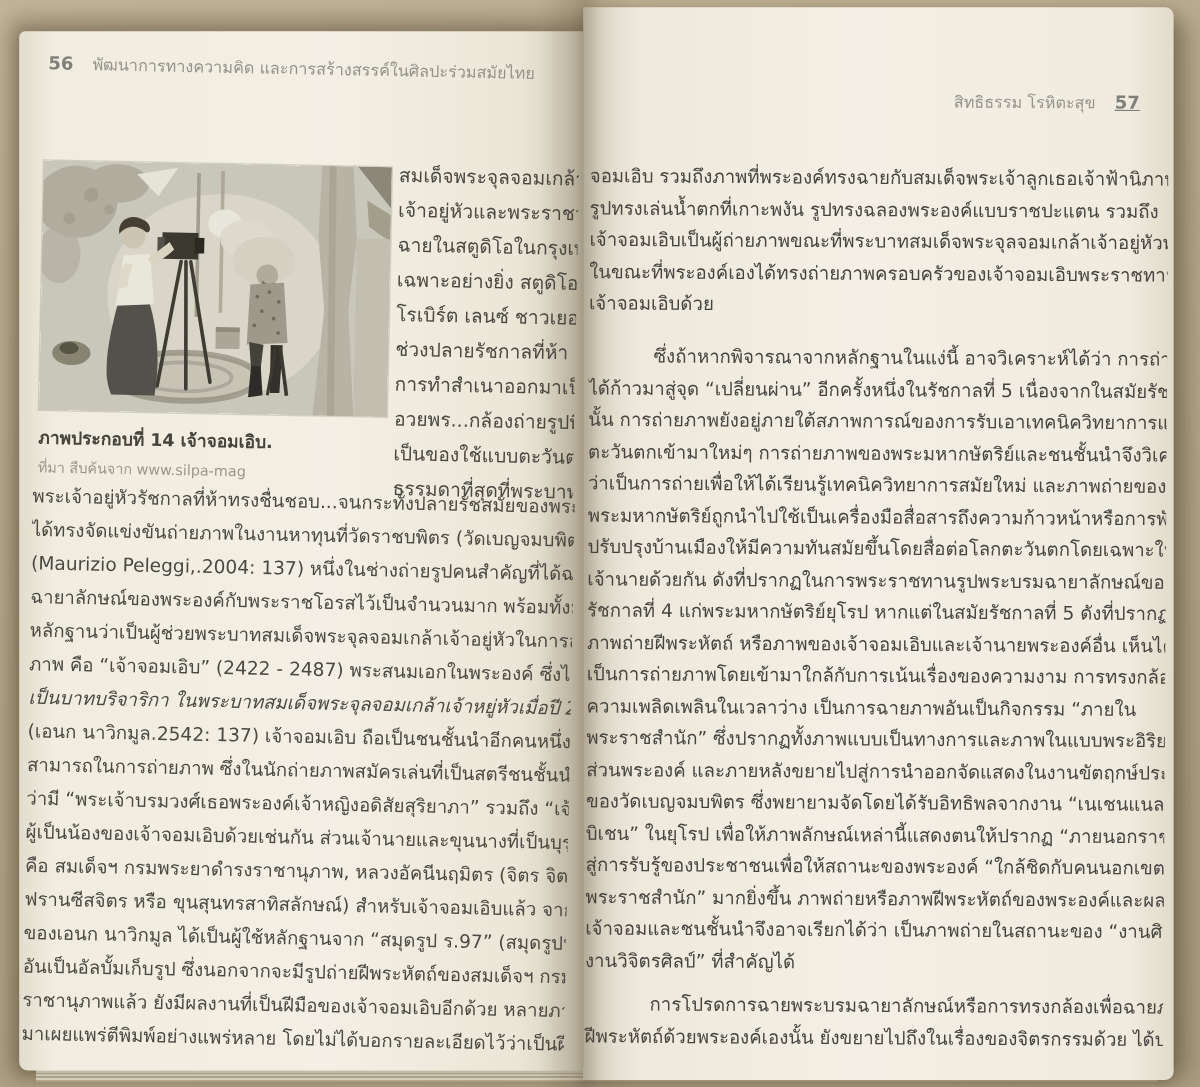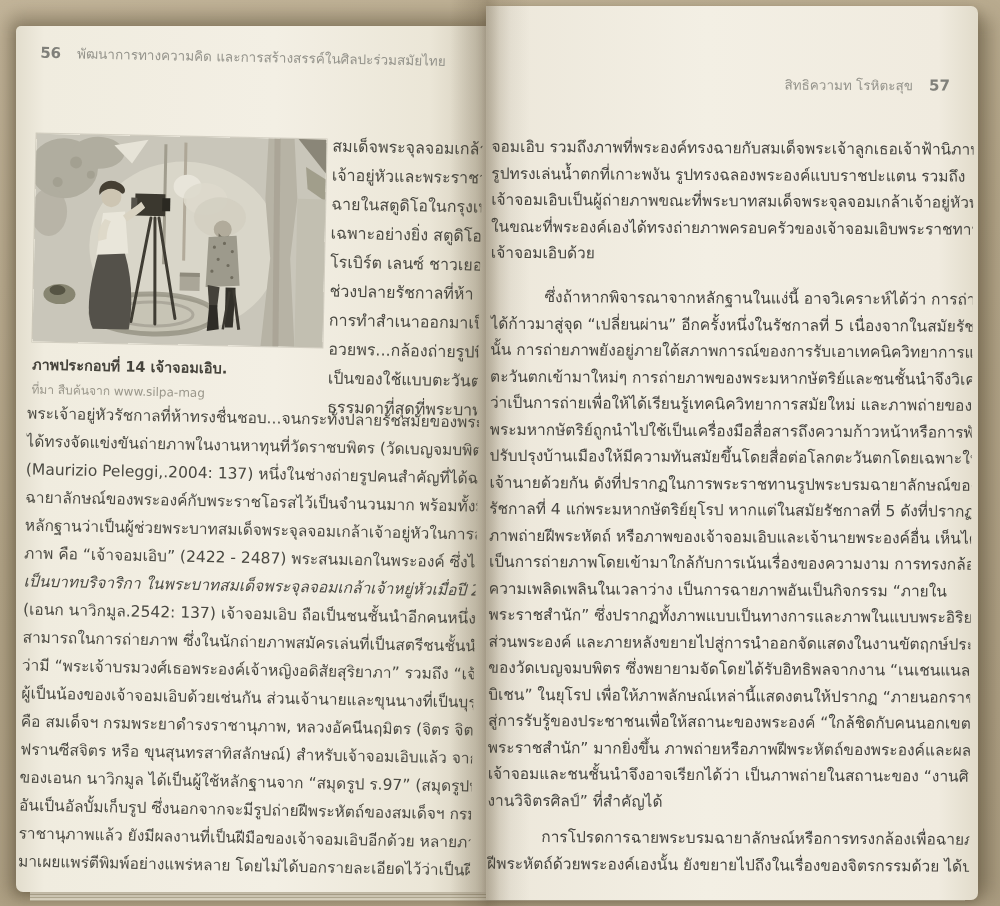--- a/index.html
+++ b/index.html
@@ -19,21 +19,21 @@
          background:repeating-linear-gradient(to right,#e2dcca 0px,#e2dcca 2px,#c1ba a3 2px,#c0b9a2 3px);}
   .edge-bottom{position:absolute;left:30px;top:889px;width:935px;height:12px;
          background:repeating-linear-gradient(to bottom,#dcd5c2 0px,#dcd5c2 2px,#b6ae97 2px,#b6ae97 3px);}
   .lp-content{position:absolute;inset:0;transform:rotate(1.15deg);transform-origin:40px 40px;}
   .rp-content{position:absolute;inset:0;transform:rotate(0.35deg);transform-origin:40px 60px;}
   .pg-header{position:absolute;white-space:nowrap;}
   .lp-header{left:24px;top:16px;}
   .rp-header{right:28px;top:66px;text-align:right;}
   .pagenum{font-weight:bold;font-size:15px;color:#80807a;}
   .lp-header .pagenum{margin-right:16px;}
-  .rp-header .pagenum{margin-left:16px;}
+  .rp-header .pagenum{margin-left:16px;text-decoration:underline;}
   .runtitle{font-size:13.5px;color:#94938b;}
   .figure{position:absolute;left:22px;top:108px;width:290px;}
   .figure svg{display:block;width:290px;height:208px;box-shadow:0 0 0 1px rgba(120,115,100,0.25);}
   .fig-caption{margin-top:11px;font-weight:bold;font-size:14.5px;color:#45433b;}
   .fig-source{margin-top:4px;font-size:12px;color:#9a978b;}
   .tl{white-space:nowrap;overflow:hidden;}
   .side-col{position:absolute;left:318px;top:100px;width:150px;font-size:16px;color:#4a4942;}
   .side-col .tl{line-height:29px;}
   .lp-body{position:absolute;left:18px;top:374px;width:452px;font-size:15.5px;color:#4a4942;}
   .lp-body .tl{line-height:28px;}
@@ -158,21 +158,21 @@
           <div class="tl">อันเป็นอัลบั้มเก็บรูป ซึ่งนอกจากจะมีรูปถ่ายฝีพระหัตถ์ของสมเด็จฯ กรมพระยา</div>
           <div class="tl">ราชานุภาพแล้ว ยังมีผลงานที่เป็นฝีมือของเจ้าจอมเอิบอีกด้วย หลายภาพได้</div>
           <div class="tl">มาเผยแพร่ตีพิมพ์อย่างแพร่หลาย โดยไม่ได้บอกรายละเอียดไว้ว่าเป็นฝีมือ</div>
         </div>
     </div>
   </div>
 
   <div class="page page-right">
     <div class="rp-content">
       <div class="pg-header rp-header">
-        <span class="runtitle">สิทธิความท โรหิตะสุข</span><span class="pagenum">57</span>
+        <span class="runtitle">สิทธิธรรม โรหิตะสุข</span><span class="pagenum">57</span>
       </div>
 
       <div class="para p1">
           <div class="tl">จอมเอิบ รวมถึงภาพที่พระองค์ทรงฉายกับสมเด็จพระเจ้าลูกเธอเจ้าฟ้านิภานภดล</div>
           <div class="tl">รูปทรงเล่นน้ำตกที่เกาะพงัน รูปทรงฉลองพระองค์แบบราชปะแตน รวมถึง</div>
           <div class="tl">เจ้าจอมเอิบเป็นผู้ถ่ายภาพขณะที่พระบาทสมเด็จพระจุลจอมเกล้าเจ้าอยู่หัวทรงกล้อง</div>
           <div class="tl">ในขณะที่พระองค์เองได้ทรงถ่ายภาพครอบครัวของเจ้าจอมเอิบพระราชทานให้แก่</div>
           <div class="tl">เจ้าจอมเอิบด้วย</div>
         </div>
 

